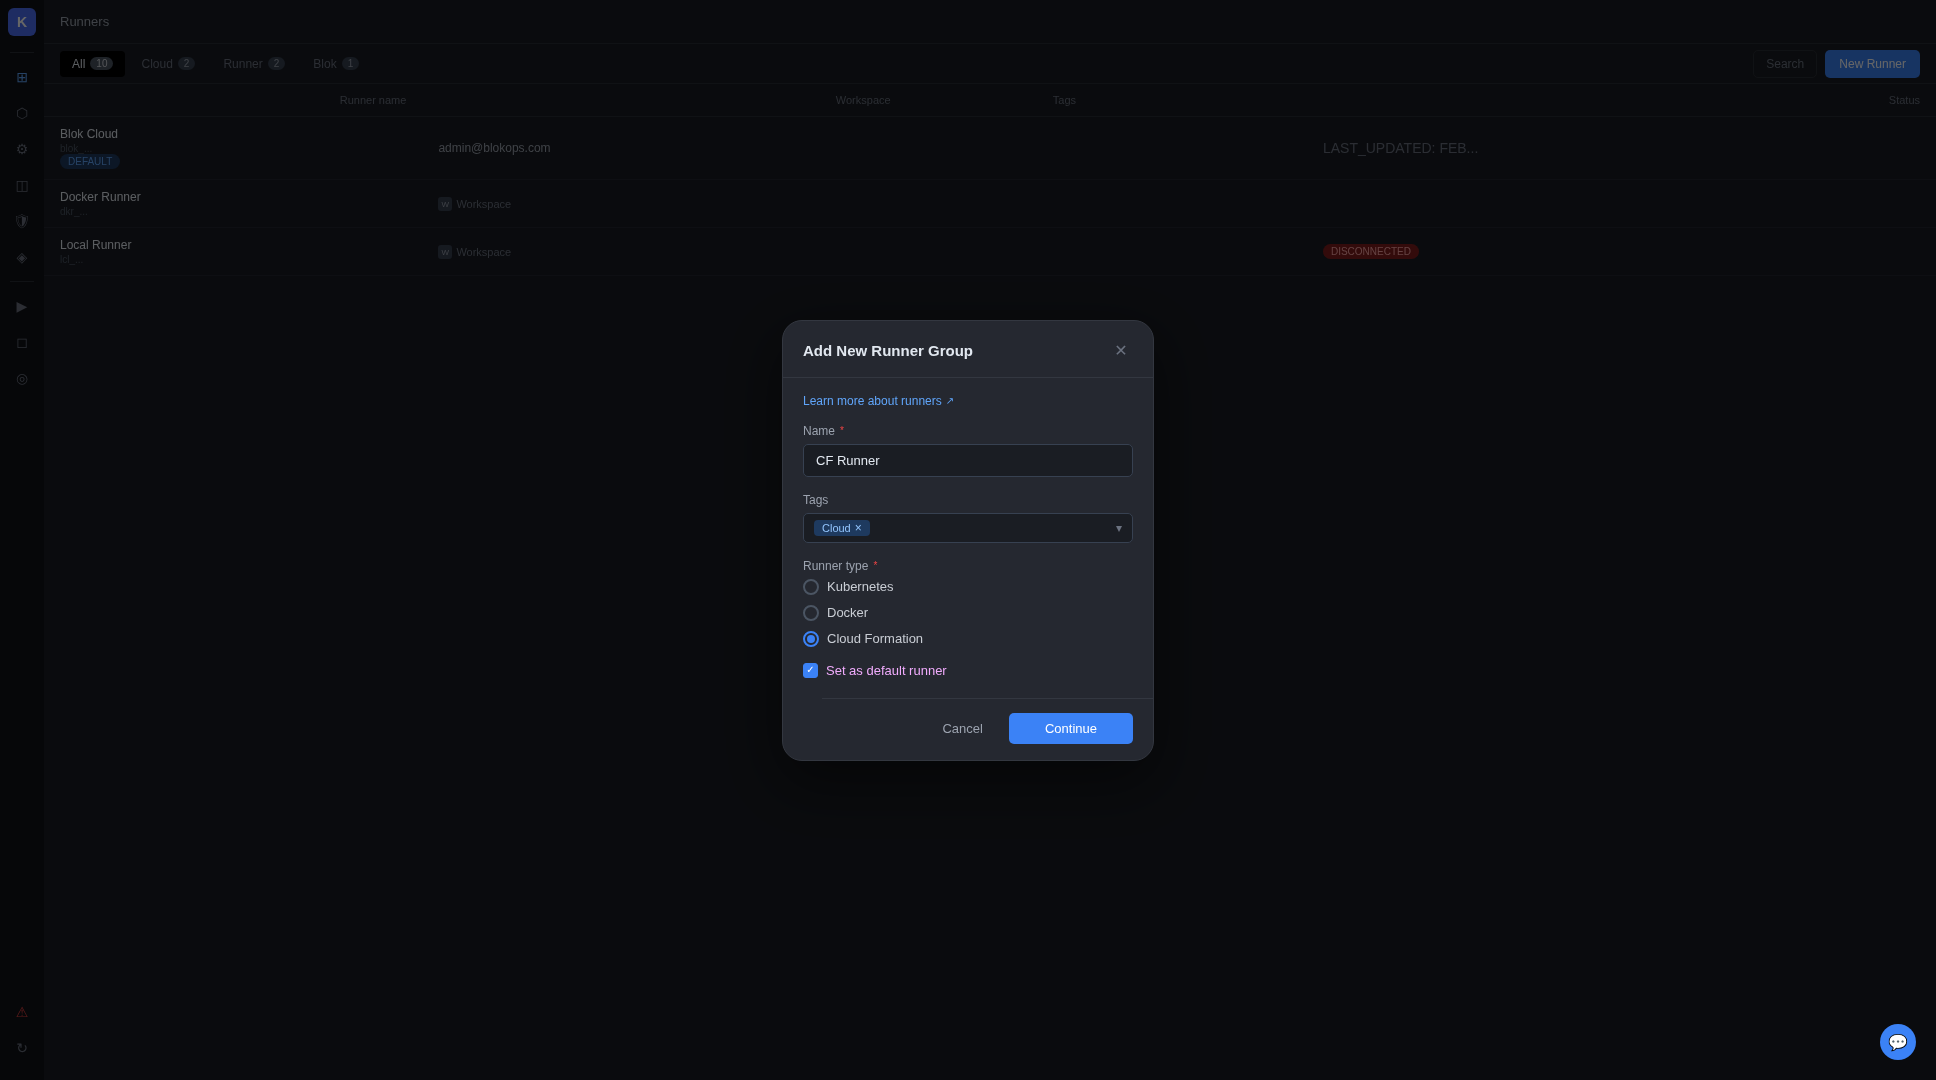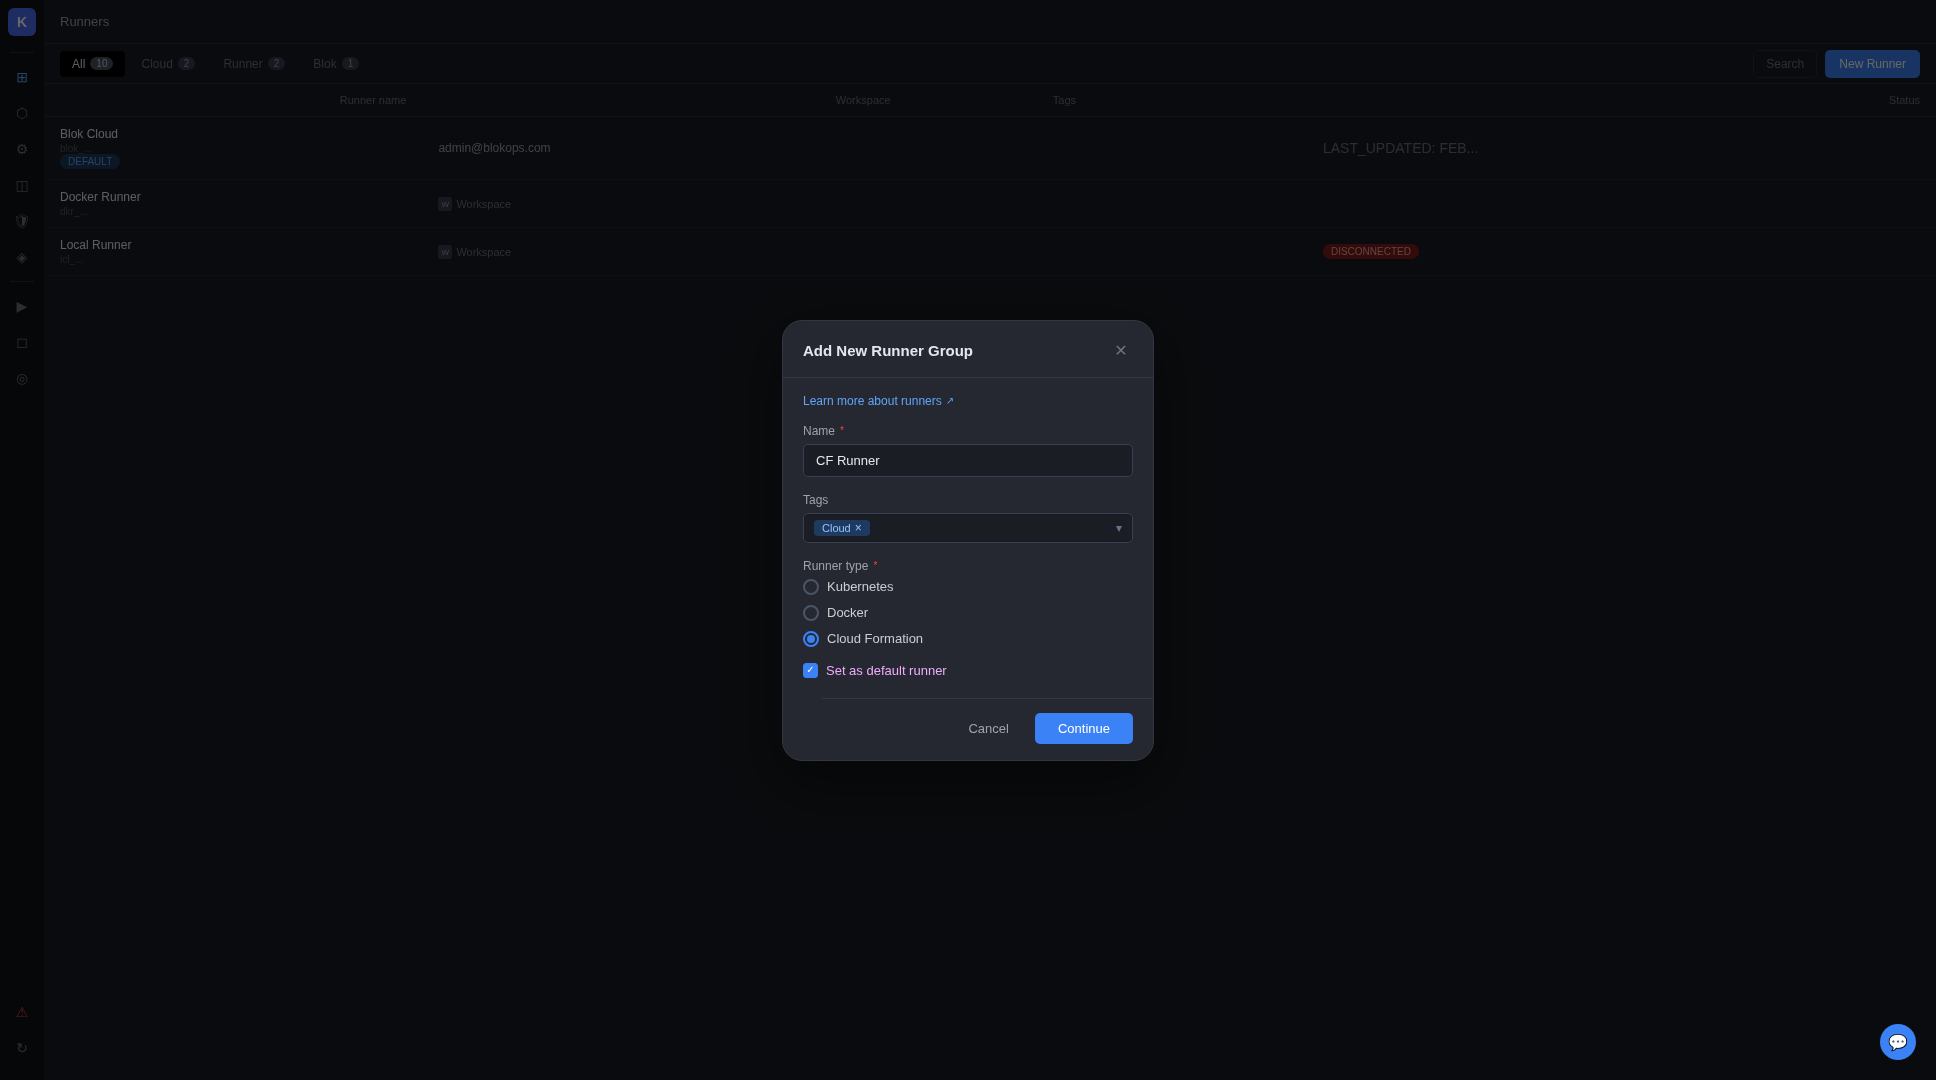--- a/index.html
+++ b/index.html
@@ -363,21 +363,21 @@
       padding: 8px 16px;
       border-radius: 5px;
       cursor: pointer;
       font-size: 13px;
     }
     .btn-continue {
       background: #3b82f6;
       color: #fff;
       border: none;
       border-radius: 5px;
-      padding: 8px 23px;
+      padding: 8px 36px;
       cursor: pointer;
       font-size: 13px;
       font-weight: 500;
     }
 
     
     .chat-widget {
       position: fixed;
       bottom: 20px;
       right: 20px;

